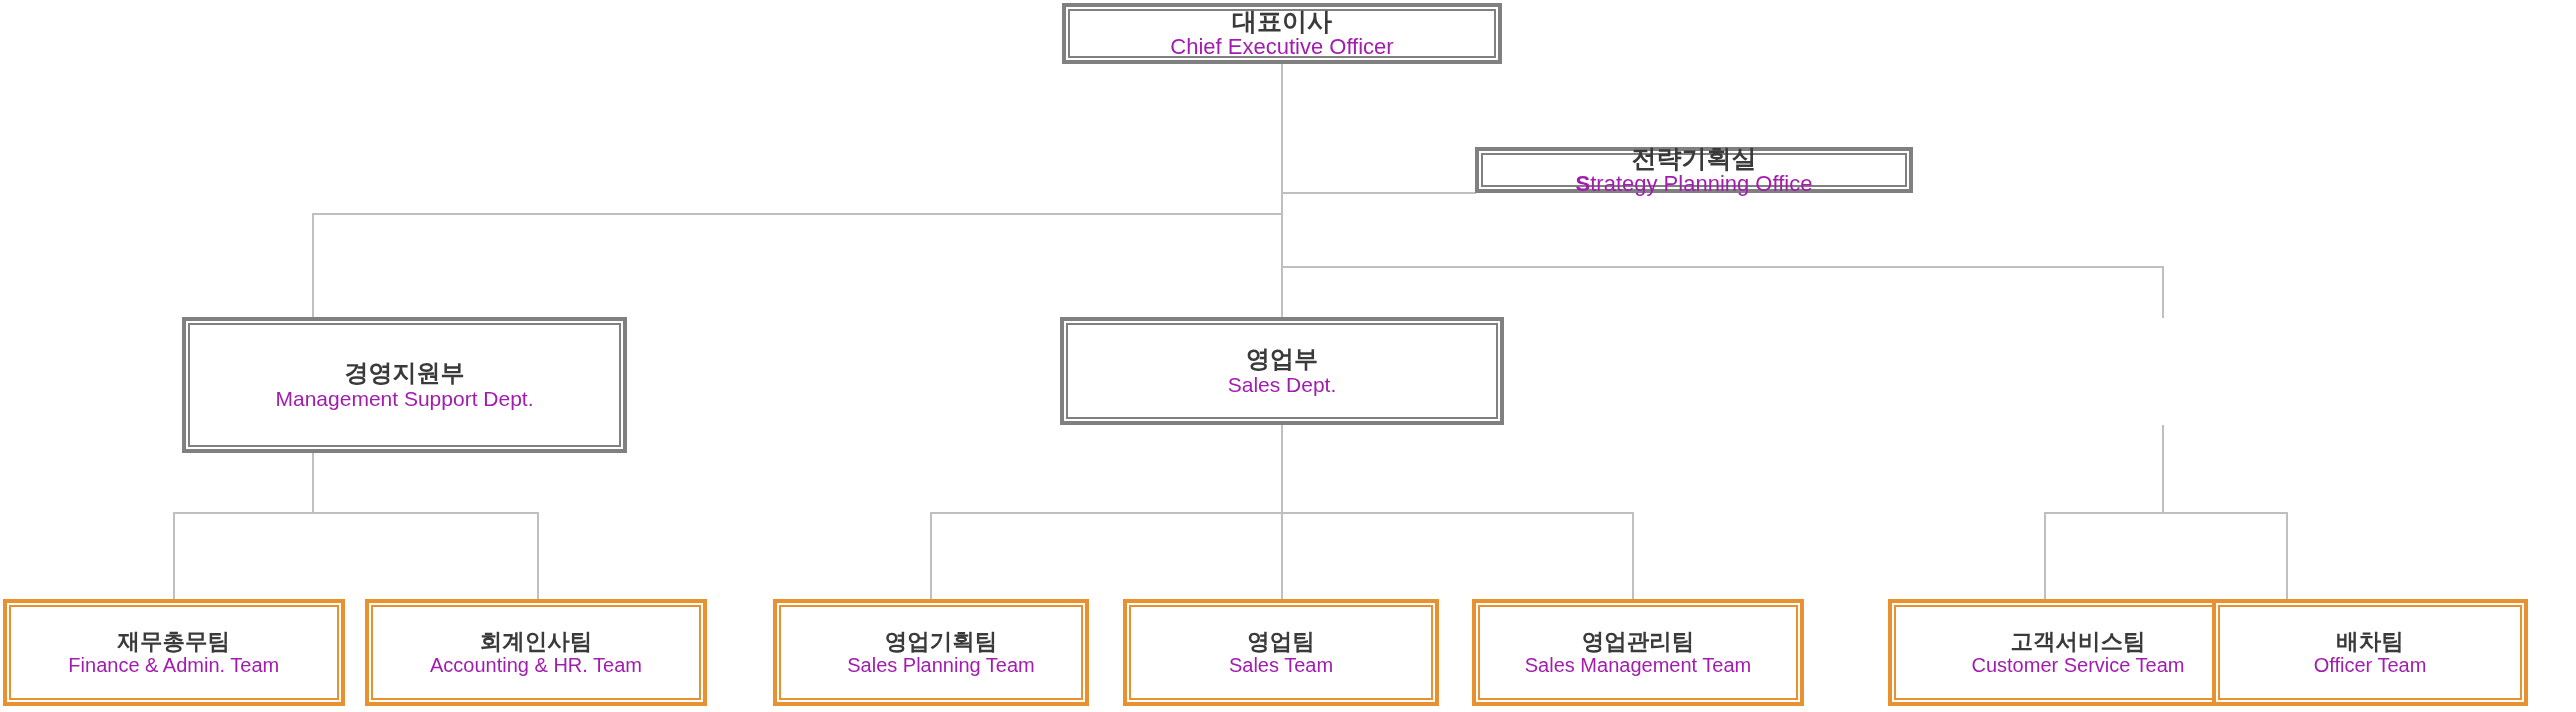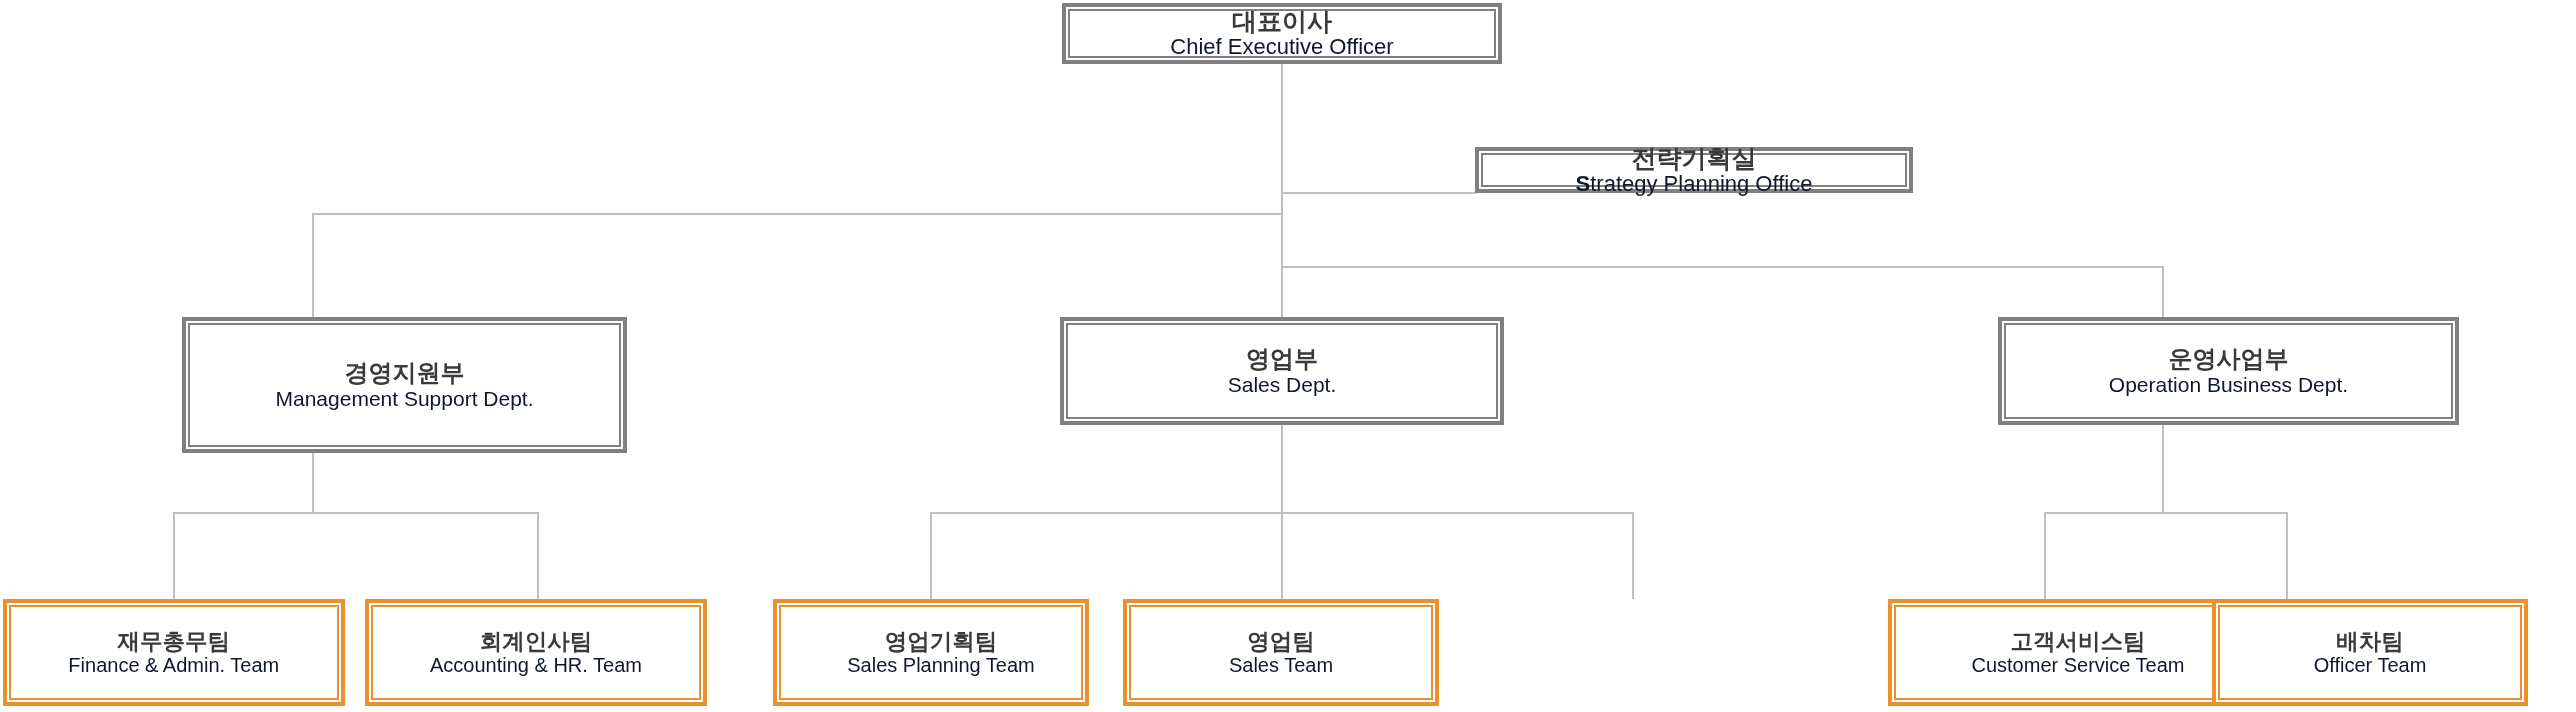--- a/index.html
+++ b/index.html
@@ -63,21 +63,21 @@
 
   .title-ko {
     display: block;
     font-weight: bold;
     color: #3a3a3a;
     line-height: 1.12;
     white-space: nowrap;
   }
   .title-en {
     display: block;
-    color: #0f172a;
+    color: #a21caf;
     line-height: 1.12;
     white-space: nowrap;
   }
 
   
   .tier-exec .title-ko { font-size: 25px; }
   .tier-exec .title-en { font-size: 22px; }
   .tier-dept .title-ko { font-size: 24px; }
   .tier-dept .title-en { font-size: 21px; }
   .tier-team .title-ko { font-size: 22.5px; }
@@ -145,28 +145,20 @@
 
   <div class="node node-gray tier-dept" style="left:1060px; top:317px; width:444px; height:108px;">
     <div class="frame frame-outer"></div>
     <div class="frame frame-inner"></div>
     <div class="labels">
       <span class="title-ko">영업부</span>
       <span class="title-en">Sales Dept.</span>
     </div>
   </div>
 
-  <div class="node node-gray tier-dept" style="left:1998px; top:317px; width:461px; height:108px;">
-    <div class="frame frame-outer"></div>
-    <div class="frame frame-inner"></div>
-    <div class="labels">
-      <span class="title-ko">운영사업부</span>
-      <span class="title-en">Operation Business Dept.</span>
-    </div>
-  </div>
 
   <div class="node node-orange tier-team" style="left:2.8px; top:599px; width:342px; height:107px;">
     <div class="frame frame-outer"></div>
     <div class="frame frame-inner"></div>
     <div class="labels">
       <span class="title-ko">재무총무팀</span>
       <span class="title-en">Finance &amp; Admin. Team</span>
     </div>
   </div>
 
@@ -190,20 +182,28 @@
 
   <div class="node node-orange tier-team" style="left:1123px; top:599px; width:316px; height:107px;">
     <div class="frame frame-outer"></div>
     <div class="frame frame-inner"></div>
     <div class="labels">
       <span class="title-ko">영업팀</span>
       <span class="title-en">Sales Team</span>
     </div>
   </div>
 
+  <div class="node node-orange tier-team" style="left:1472px; top:599px; width:332px; height:107px;">
+    <div class="frame frame-outer"></div>
+    <div class="frame frame-inner"></div>
+    <div class="labels">
+      <span class="title-ko">영업관리팀</span>
+      <span class="title-en">Sales Management Team</span>
+    </div>
+  </div>
 
   <div class="node node-orange tier-team" style="left:1888px; top:599px; width:380px; height:107px;">
     <div class="frame frame-outer"></div>
     <div class="frame frame-inner"></div>
     <div class="labels">
       <span class="title-ko">고객서비스팀</span>
       <span class="title-en">Customer Service Team</span>
     </div>
   </div>
 

